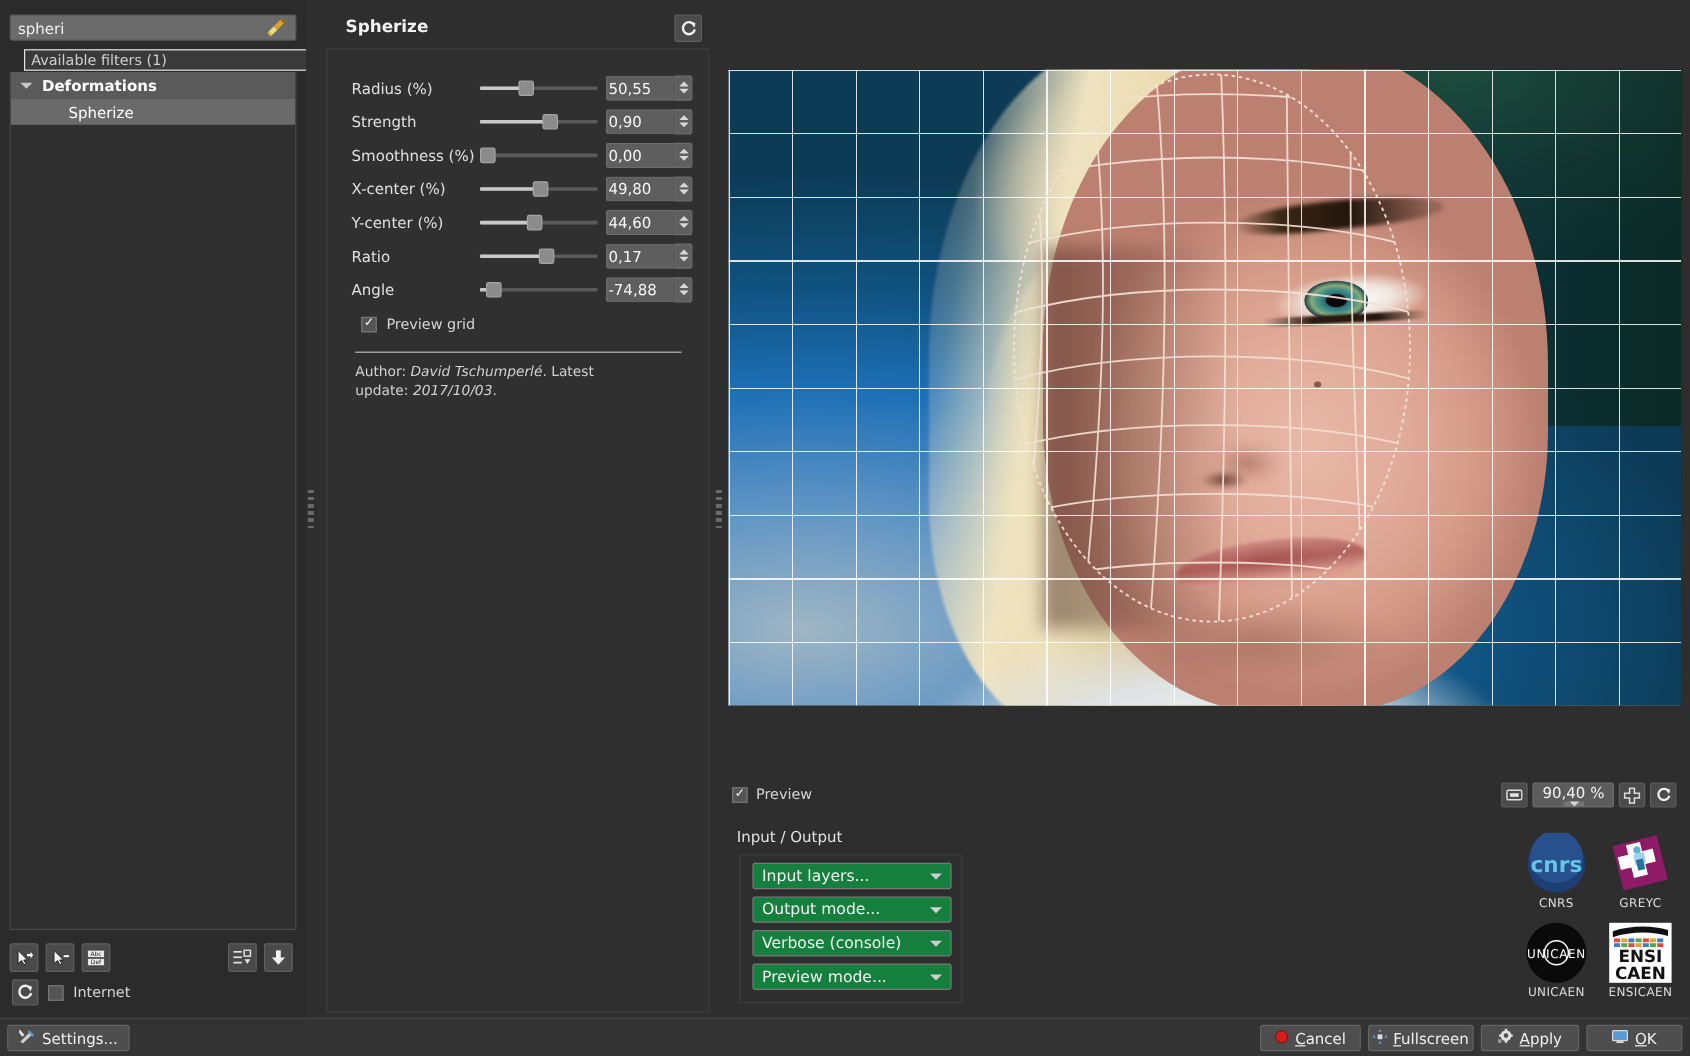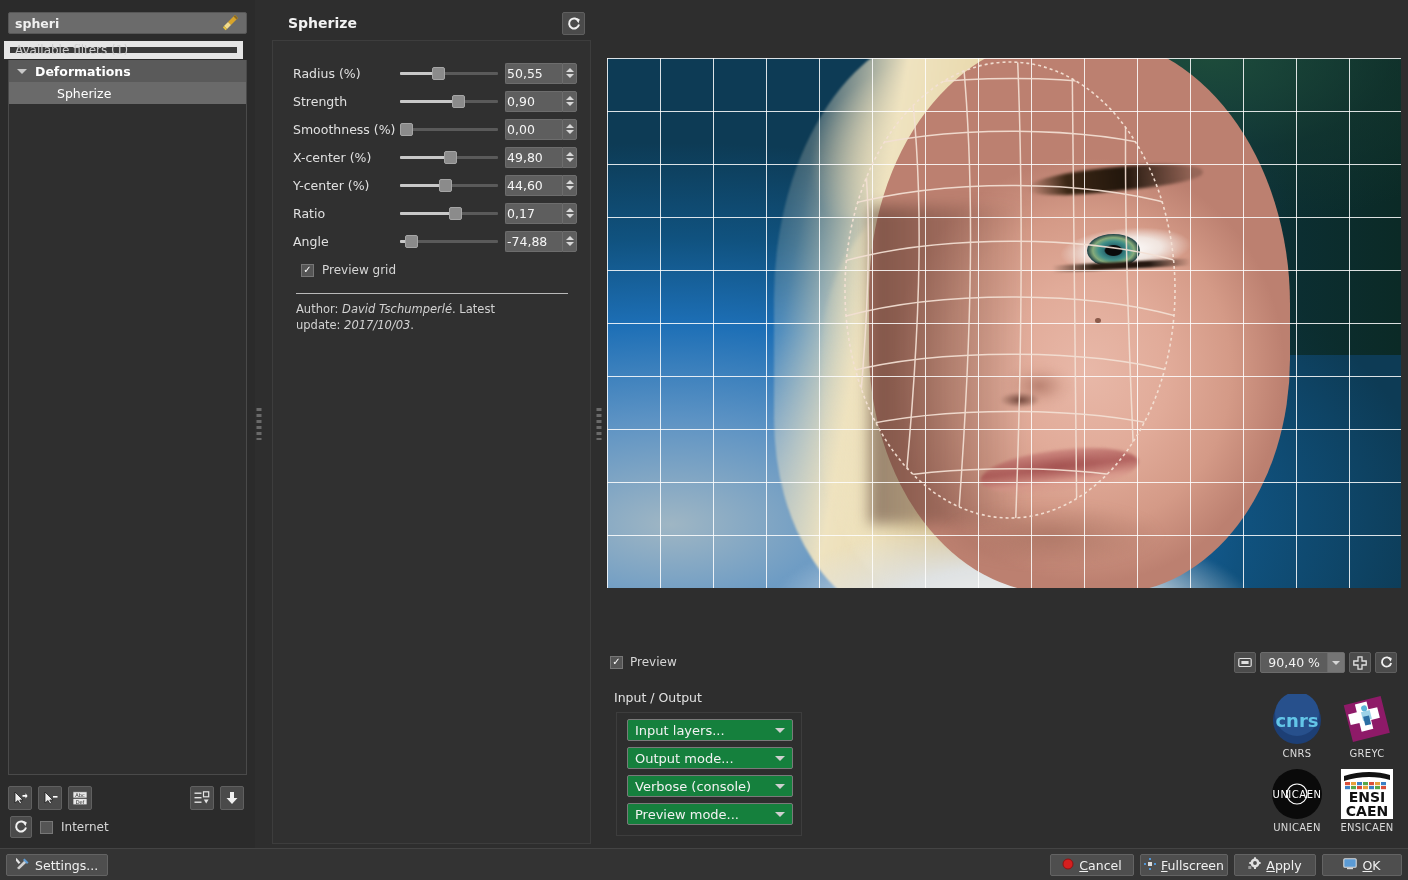--- a/index.html
+++ b/index.html
@@ -18,28 +18,28 @@
     position: absolute; left: 0; top: 0; width: 255px; height: 848px;
     background: #2b2b2b;
   }
   .search-row {
     position: absolute; left: 8px; top: 12px; width: 239px; height: 22px;
     background: #6b6b6b; border: 1px solid #575757; border-radius: 2px;
     display: flex; align-items: center;
   }
   .search-input {
     flex: 1; background: transparent; border: none; outline: none;
-    color: #f0f0f0; font-family: inherit; font-size: 12.5px; padding: 0 6px; font-weight: bold;
+    color: #f0f0f0; font-family: inherit; font-size: 12.5px; padding: 0 6px;
   }
   .broom-icon { width: 22px; height: 20px; position: relative; margin-right: 3px; }
   .broom-icon svg { display:block; }
 
   .avail-header {
-    position: absolute; left: 4px; top: 41px; width: 239px; height: 18px;
-    background: #3a3a3a; border: 6px solid #e5e5e5;
+    position: absolute; left: 20px; top: 41px; width: 239px; height: 18px;
+    background: #3a3a3a; border: 1px solid #e5e5e5;
     display: flex; align-items: center; padding-left: 5px;
     font-size: 12px; color: #cfcfcf;
   }
   .tree {
     position: absolute; left: 8px; top: 60px; width: 239px; height: 715px;
     background: #2f2f2f; border: 1px solid #4a4a4a; border-top: none;
     overflow: hidden;
   }
   .tree-row { height: 22px; display: flex; align-items: center; font-size: 12.5px; }
   .tree-row.category { background: #5a5a5a; color: #ffffff; font-weight: bold; padding-left: 6px; }
@@ -278,21 +278,21 @@
     position: absolute; left: 2px; top: 650px; width: 800px; height: 28px;
   }
   .pv-check { position: absolute; left: 5px; top: 5px; display: flex; align-items: center; gap: 7px; }
   .zoom-group { position: absolute; right: 8px; top: 2px; display: flex; align-items: center; gap: 4px; }
   .zbtn {
     width: 22px; height: 21px; background: #4b4b4b; border: 1px solid #5f5f5f;
     border-radius: 2px; display: flex; align-items: center; justify-content: center;
   }
   .zoom-field {
     height: 21px; background: #5c5c5c; border: 1px solid #6c6c6c; border-radius: 2px;
-    display: flex; align-items: center;
+    display: flex; align-items: center; flex-direction: column;
   }
   .zoom-val { padding: 0 7px; color: #f2f2f2; font-size: 12.5px; }
   .zoom-arrow {
     width: 17px; height: 19px; background: #757575; border-left: 1px solid #6c6c6c;
     display: flex; align-items: center; justify-content: center;
   }
   .zoom-arrow::after {
     content: ""; width: 0; height: 0;
     border-left: 4px solid transparent; border-right: 4px solid transparent;
     border-top: 4px solid #d5d5d5;

